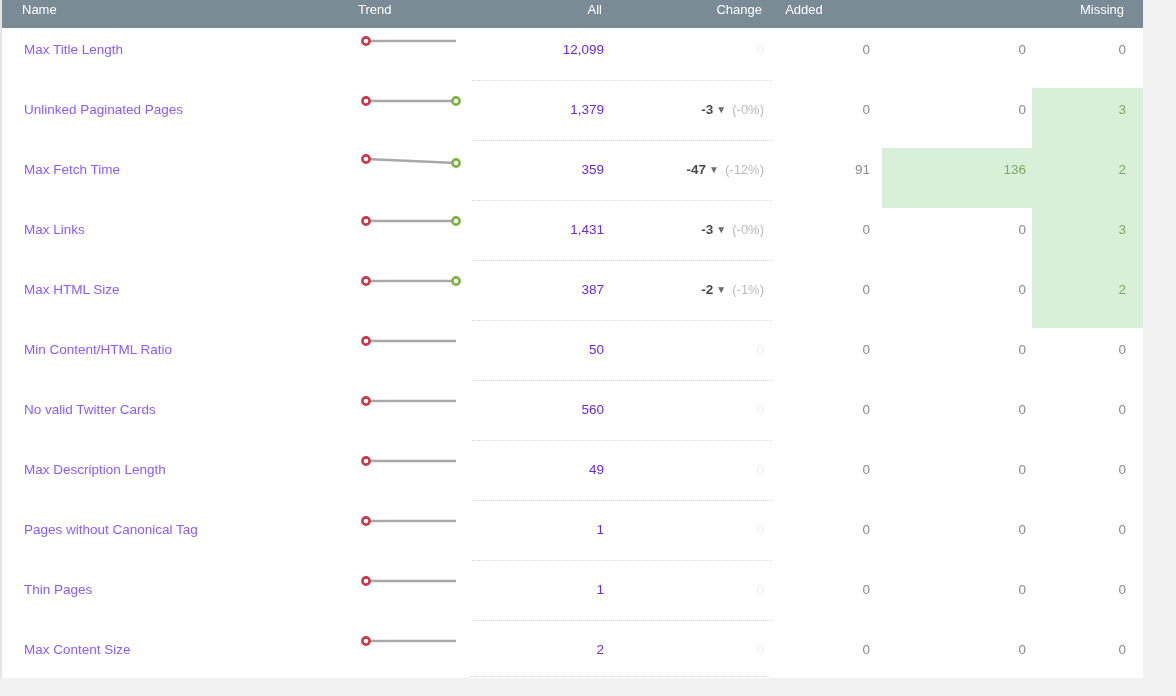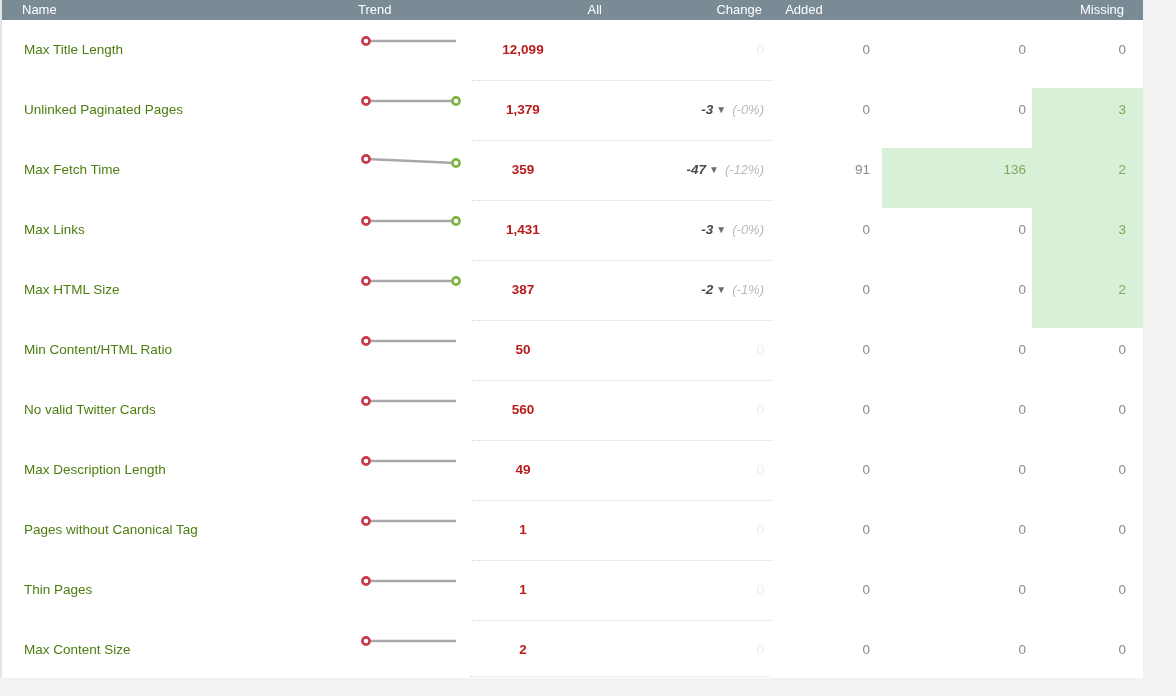--- a/index.html
+++ b/index.html
@@ -30,21 +30,21 @@
     border-left: 2px solid #e4e4e4;
     overflow: hidden;
   }
 
   
   .thead {
     position: absolute;
     left: -2px;
     top: 0;
     width: 1145px;
-    height: 20px;
+    height: 28px;
     background: #7a8b96;
   }
   .th {
     position: absolute;
     top: 0;
     height: 20px;
     line-height: 19px;
     font-size: 13px;
     color: #ffffff;
     white-space: nowrap;
@@ -106,45 +106,44 @@
     height: 60px;
     line-height: 60px;
     font-size: 13.5px;
     white-space: nowrap;
   }
 
   .c-name {
     left: 22px;
     width: 320px;
     text-align: left;
-    color: #4d7c0f;
+    color: #8b5cf6;
   }
 
   
   .c-trend {
     left: 358px;
     width: 104px;
     height: 60px;
     top: 0;
   }
   .c-trend svg { display: block; }
 
   .c-all {
     left: 440px;
     width: 162px;
-    text-align: center;
-    color: #b91c1c;
-    font-weight: bold;
+    text-align: right;
+    color: #6d28d9;
+    font-weight: normal;
   }
 
   .c-change {
     left: 600px;
     width: 162px;
     text-align: right;
-    font-style: italic;
   }
   .chg-val {
     font-weight: bold;
     color: #4a4a4a;
     font-size: 13.5px;
   }
   .chg-arrow {
     color: #6d6d6d;
     font-size: 10px;
     margin-left: 3px;

